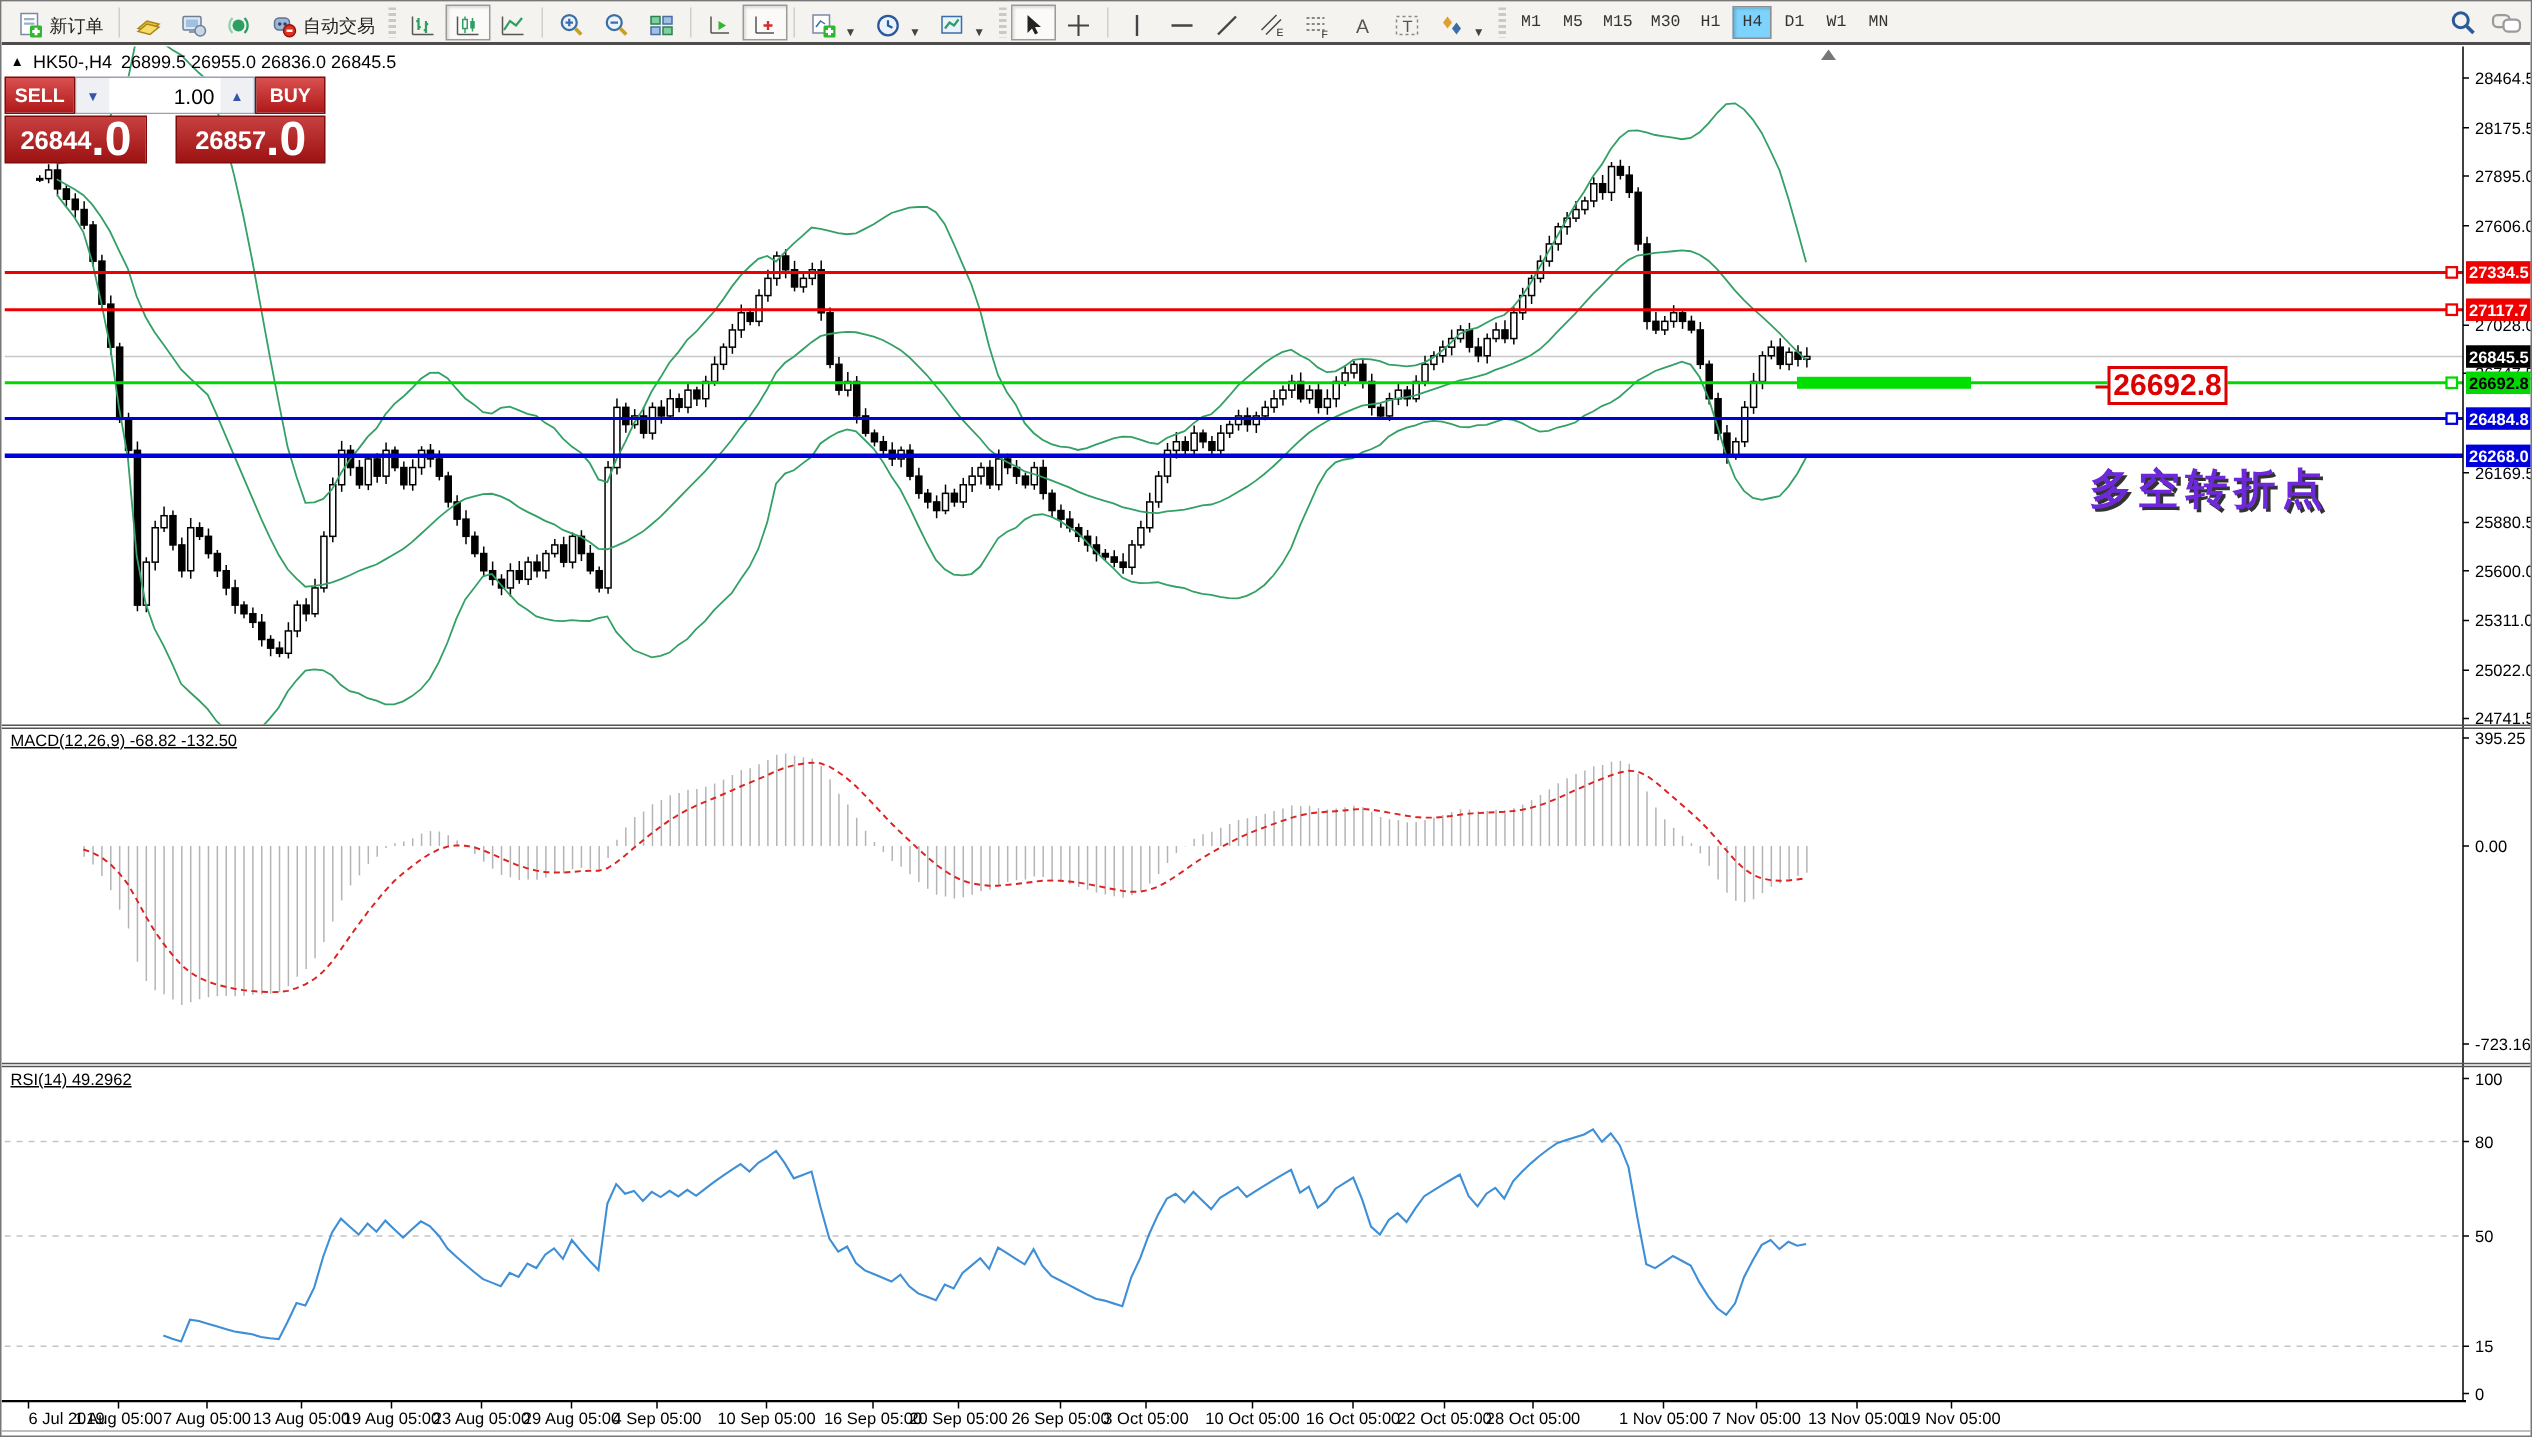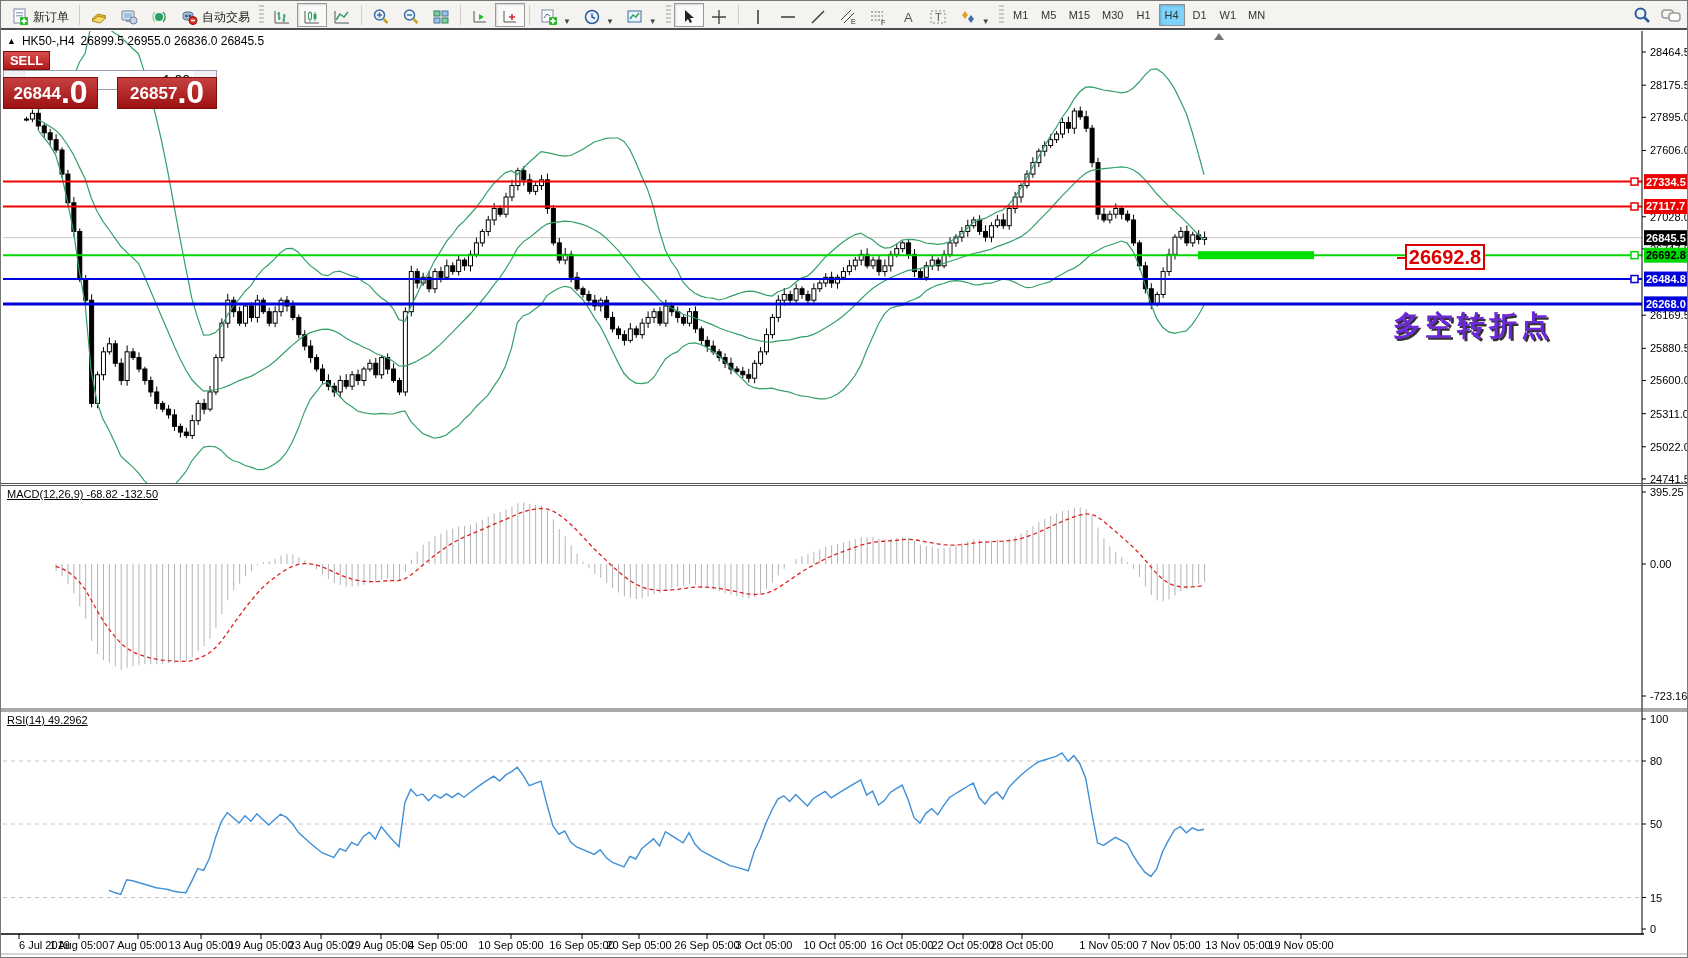--- a/index.html
+++ b/index.html
@@ -4,39 +4,39 @@
 <style>
   html,body{margin:0;padding:0;background:#c0c0c0;font-family:"Liberation Sans",sans-serif;}
   #screen{position:relative;width:1688px;height:958px;background:#ffffff;overflow:hidden;border:1px solid #777;box-sizing:border-box;}
   
   .toolbar{position:absolute;left:0;top:0;width:1688px;height:29px;background:#f4f3f0;border-bottom:2px solid #4d4d4d;display:flex;align-items:center;box-sizing:border-box;padding-left:4px;}
   .tb-handle{width:5px;height:20px;margin:0 3px;background:repeating-linear-gradient(to bottom,#c9c9c9 0 2px,#f4f3f0 2px 4px);}
   .tb-sep{width:1px;height:20px;background:#cfcfcf;margin:0 4px;}
   .tb-btn{display:flex;align-items:flex-end;gap:4px;height:24px;padding:0 5px;background:transparent;border:1px solid transparent;font-size:12px;color:#222;cursor:default;font-family:"Liberation Sans",sans-serif;}
   .tb-btn.pressed{background:#fbfaf8;border:1px solid #9a9a9a;box-shadow:inset 1px 1px 2px rgba(0,0,0,.15);}
   .tb-btn .caret{font-size:8px;color:#444;margin-left:1px;}
-  .tf-btn{height:22px;min-width:26px;padding:0 4px;margin:0 1px;background:transparent;border:1px solid transparent;font-size:11px;color:#333;font-family:Liberation Sans, sans-serif;}
+  .tf-btn{height:22px;min-width:26px;padding:0 4px;margin:0 1px;background:transparent;border:1px solid transparent;font-size:11px;color:#333;font-family:Liberation Mono, monospace;}
   .tf-btn.pressed{background:#7dd3fc;border:1px solid #8f8f8f;box-shadow:inset 1px 1px 2px rgba(0,0,0,.18);}
   .tb-right{margin-left:auto;display:flex;align-items:center;margin-right:10px;gap:10px;}
   .icon16{width:18px;height:18px;display:inline-block;}
   
   #chart-wrap{position:absolute;left:0;top:29px;width:1688px;height:887px;}
   #chart-svg{position:absolute;left:0;top:-29px;}
   
   .chart-title{position:absolute;left:6px;top:33px;font-size:12px;color:#000;display:flex;gap:6px;align-items:center;}
   .chart-title .tri{font-size:9px;}
   .ind-header{position:absolute;left:6px;font-size:11px;color:#000;text-decoration:underline;}
   #macd-header{top:487px;}
   #rsi-header{top:713px;}
   .callout{position:absolute;left:1404px;top:243px;width:80px;height:26px;background:#ffffff;border:2px solid #dd0000;color:#dd0000;font-size:20px;font-weight:bold;display:flex;align-items:center;justify-content:center;box-sizing:border-box;}
   .callout:before{content:"";position:absolute;left:-10px;top:11px;width:9px;height:2px;background:#dd0000;}
   .note{position:absolute;left:1392px;top:306px;font-size:28px;font-weight:bold;color:#6d28d9;text-shadow:2px 2px 0 #333333;letter-spacing:4px;white-space:nowrap;}
   
   .trade-panel{position:absolute;left:2px;top:50px;width:214px;}
-  .tp-row1{display:flex;height:25px;flex-direction:column;}
+  .tp-row1{display:flex;height:25px;}
   .tp-btn{width:47px;height:25px;color:#fff;font-weight:bold;font-size:13px;border:1px solid #7d0d0d;background:linear-gradient(#d95050,#b01818);display:flex;align-items:center;justify-content:center;box-sizing:border-box;}
   .tp-vol{flex:1;display:flex;height:25px;border:1px solid #9aa0b0;background:#fff;box-sizing:border-box;}
   .tp-spin{width:22px;background:#eef0f4;border:0;color:#3355aa;font-size:9px;cursor:default;}
   .tp-input{flex:1;border:0;outline:0;text-align:right;font-size:14px;padding-right:4px;font-family:"Liberation Sans",sans-serif;width:50px;}
   .tp-row2{display:flex;gap:19px;margin-top:1px;border-radius:13px;}
   .tp-price{height:32px;color:#fff;border:1px solid #7d0d0d;background:linear-gradient(#c74040,#9d1212);display:flex;align-items:flex-end;justify-content:center;padding:0 4px 1px 4px;box-sizing:border-box;}
   .tp-price .small{font-size:17px;font-weight:bold;line-height:26px;}
   .tp-price .big{font-size:32px;font-weight:bold;line-height:30px;}
   .tp-price.sell{width:103px;}
   .tp-price.buy{width:108px;}

